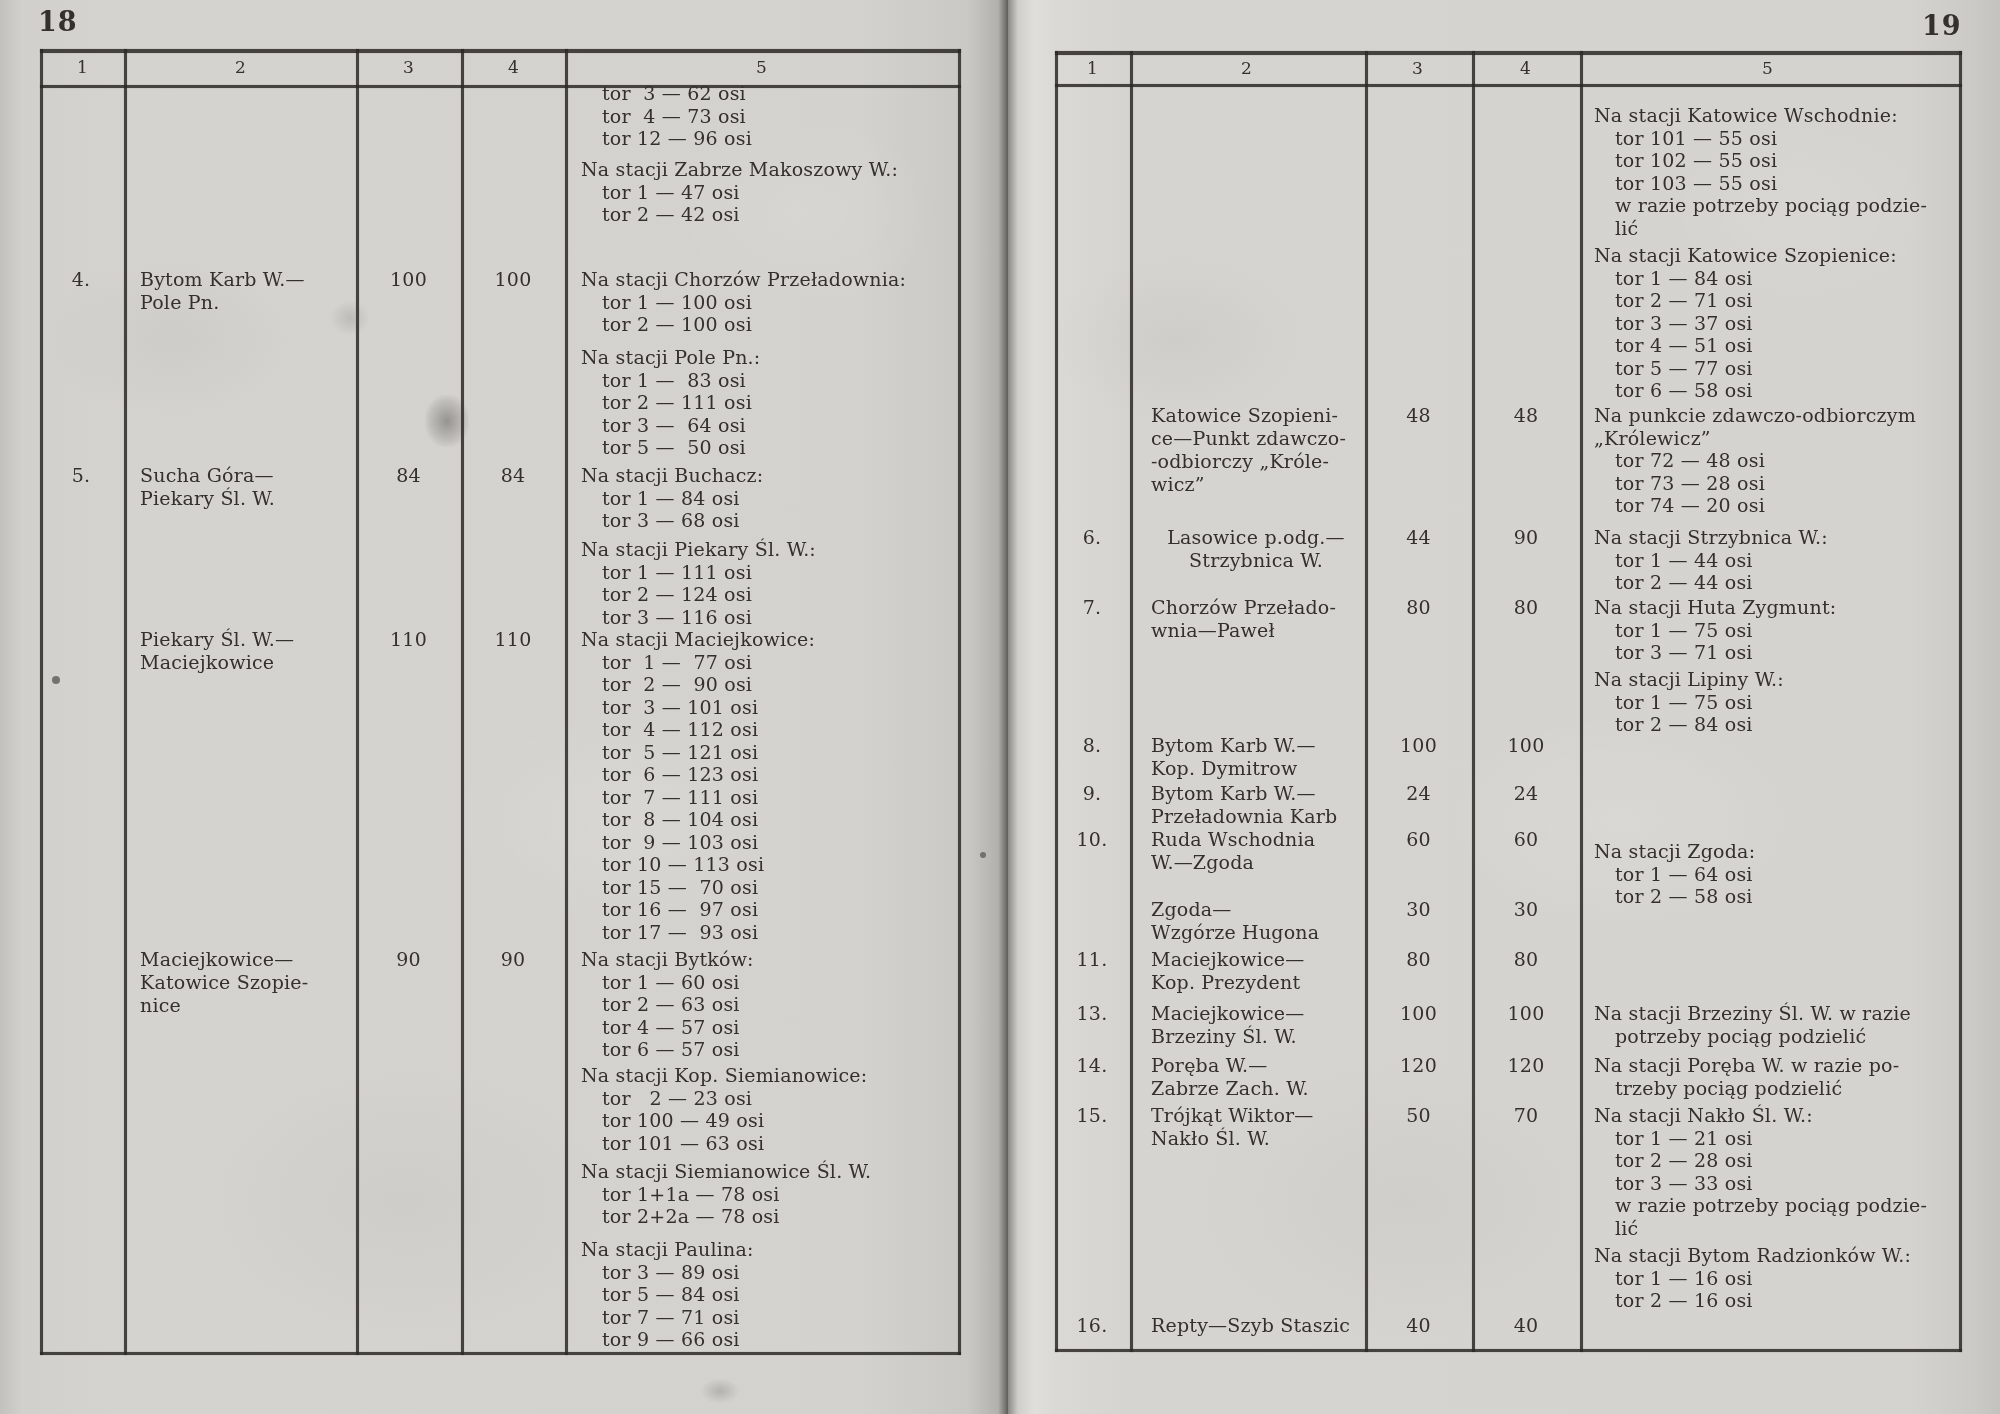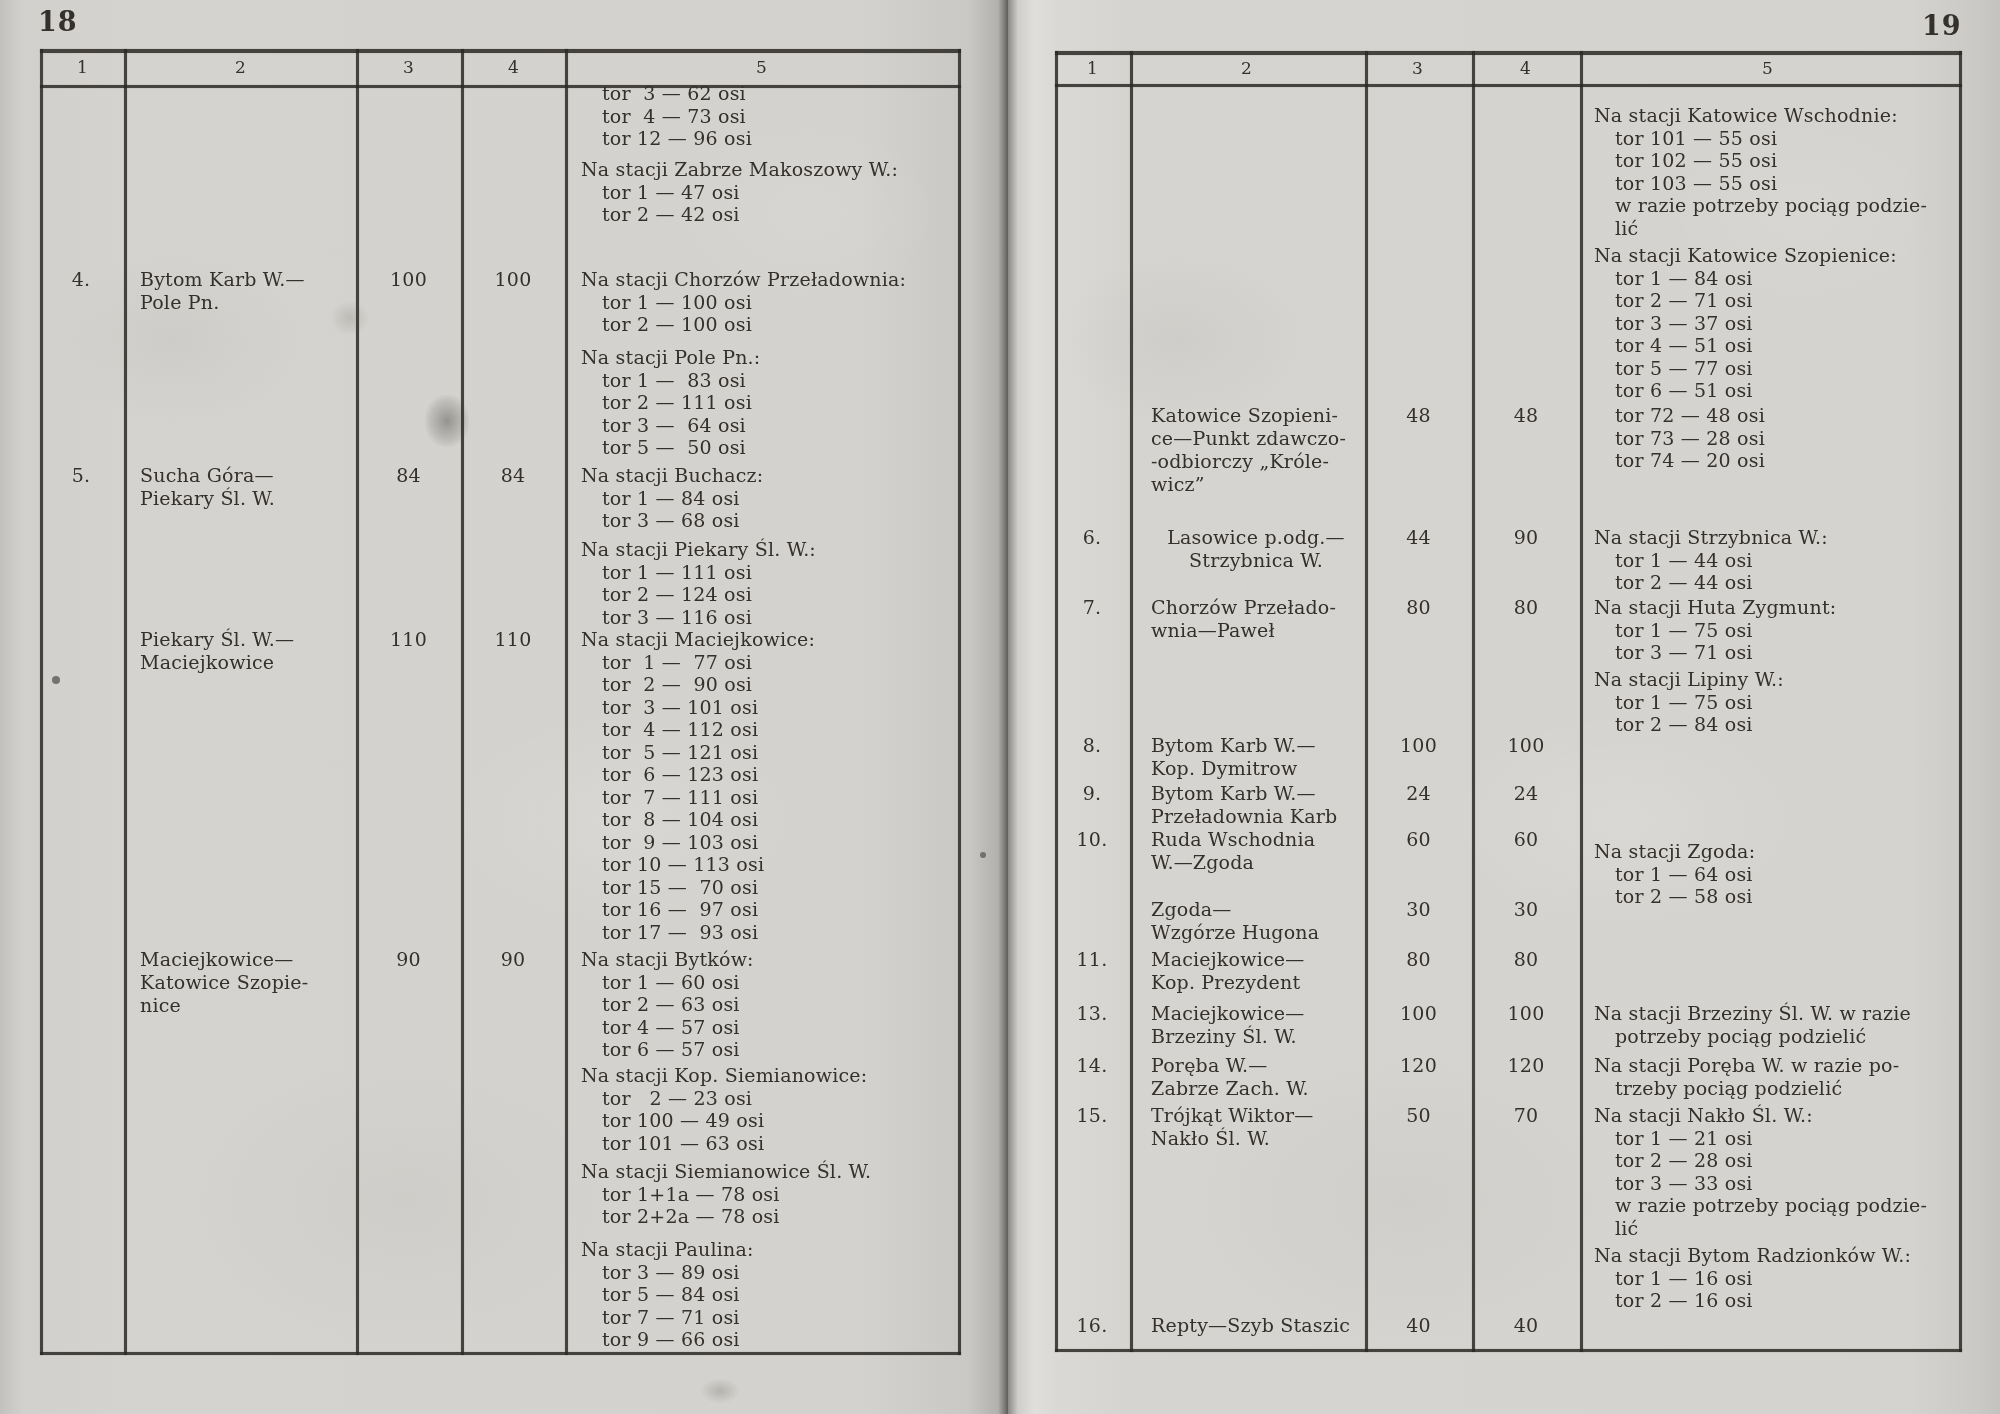--- a/index.html
+++ b/index.html
@@ -294,23 +294,25 @@
     <div class="c5-line">w razie potrzeby pociąg podzie-</div>
     <div class="c5-line">lić</div>
   </div>
 <div class="block r-blk" style="top:244px;">
     <div class="c5-head">Na stacji Katowice Szopienice:</div>
     <div class="c5-line">tor 1 — 84 osi</div>
     <div class="c5-line">tor 2 — 71 osi</div>
     <div class="c5-line">tor 3 — 37 osi</div>
     <div class="c5-line">tor 4 — 51 osi</div>
     <div class="c5-line">tor 5 — 77 osi</div>
-    <div class="c5-line">tor 6 — 51 osi</div>
+    <div class="c5-line">tor 6 — 58 osi</div>
   </div>
 <div class="block r-blk" style="top:404px;">
+    <div class="c5-head">Na punkcie zdawczo-odbiorczym
+„Królewicz”</div>
     <div class="c5-line">tor 72 — 48 osi</div>
     <div class="c5-line">tor 73 — 28 osi</div>
     <div class="c5-line">tor 74 — 20 osi</div>
   </div>
 <div class="block r-blk" style="top:526px;">
     <div class="c5-head">Na stacji Strzybnica W.:</div>
     <div class="c5-line">tor 1 — 44 osi</div>
     <div class="c5-line">tor 2 — 44 osi</div>
   </div>
 <div class="block r-blk" style="top:596px;">

